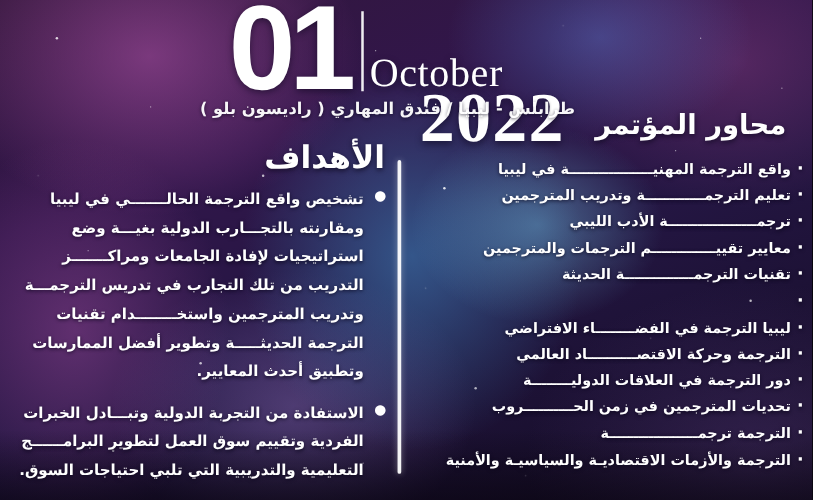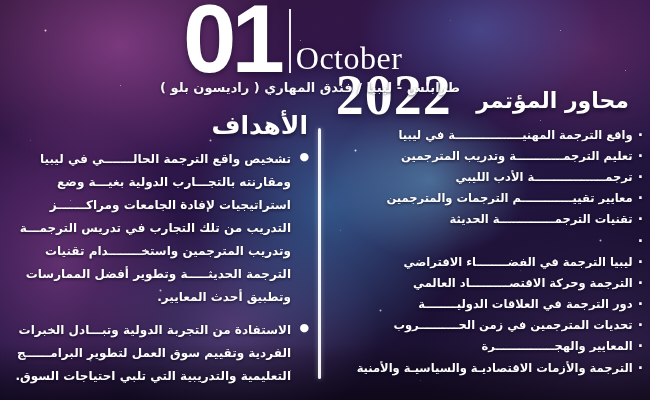--- a/index.html
+++ b/index.html
@@ -148,21 +148,21 @@
       <li class="theme-item">
           <span class="dot">·</span>
           <span class="theme-text">دور الترجمة في العلاقات الدوليــــــــة</span>
         </li>
       <li class="theme-item">
           <span class="dot">·</span>
           <span class="theme-text">تحديات المترجمين في زمن الحــــــــــروب</span>
         </li>
       <li class="theme-item">
           <span class="dot">·</span>
-          <span class="theme-text">المعايير والهجـــــــــــــــرة</span>
+          <span class="theme-text">الترجمة ترجمــــــــــــــــــة</span>
         </li>
       <li class="theme-item">
           <span class="dot">·</span>
           <span class="theme-text">الترجمة والأزمات الاقتصاديـة والسياسيـة والأمنية</span>
         </li>
     </ul>
   </section>
 </div>
 
 </body></html>

